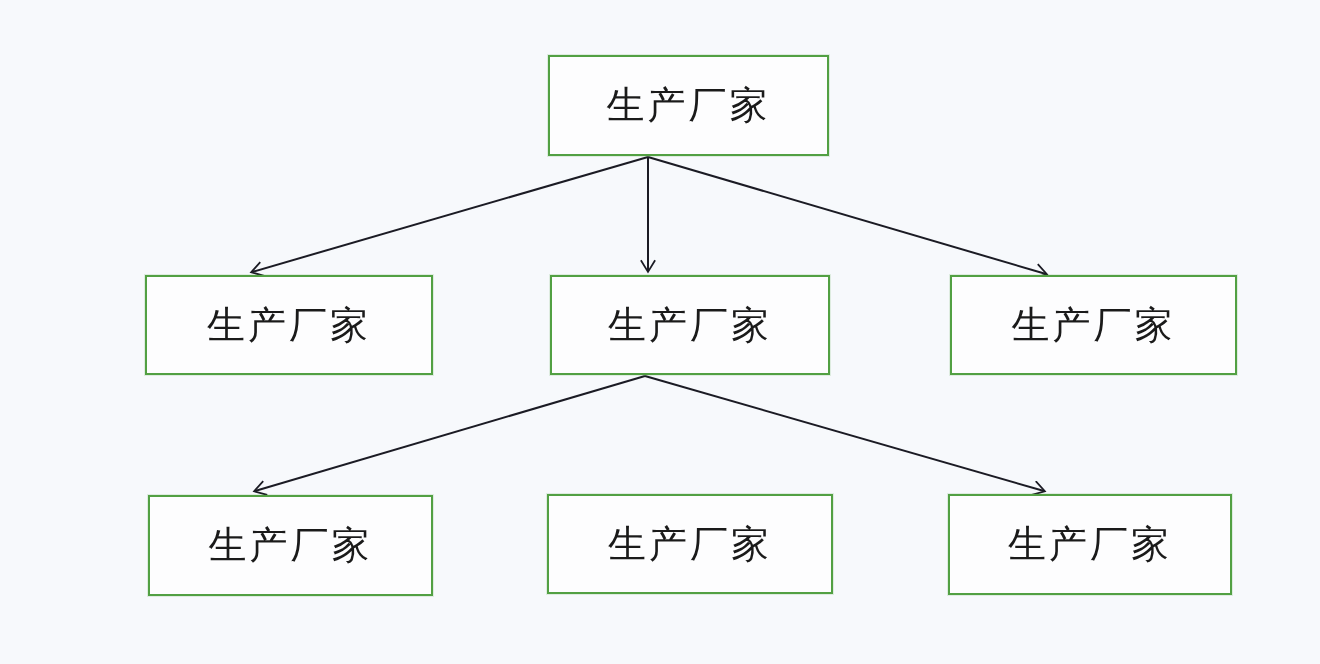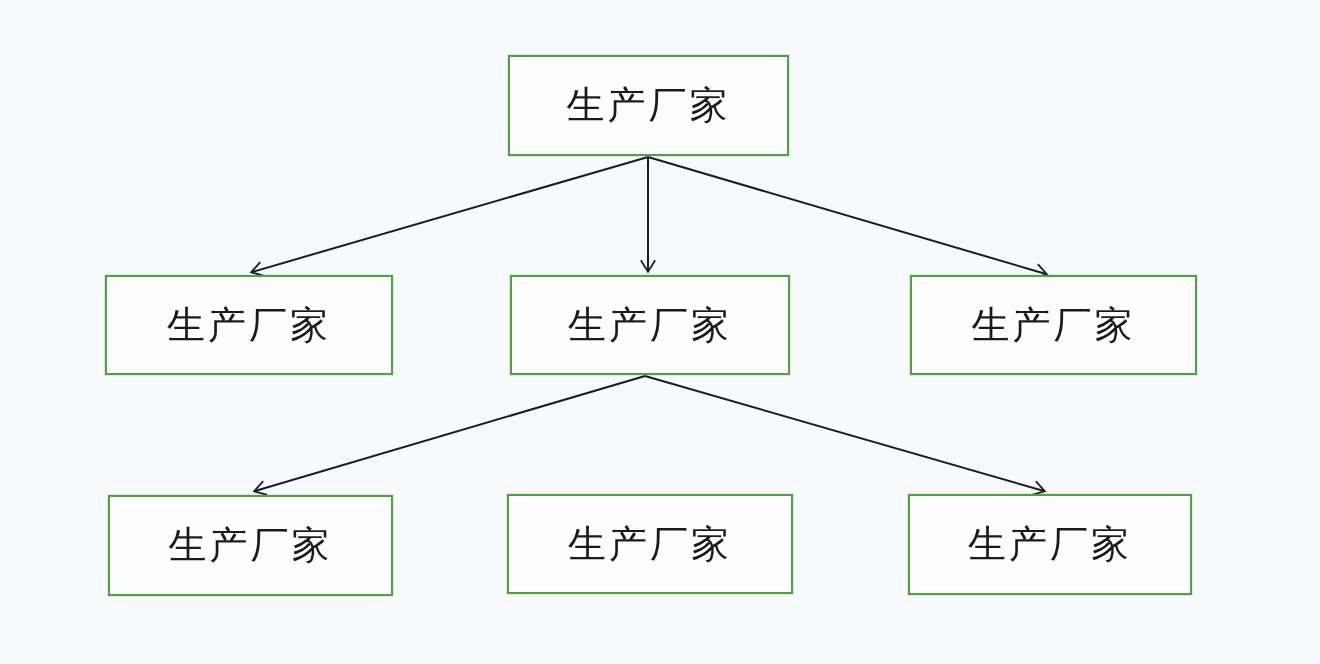--- a/index.html
+++ b/index.html
@@ -32,20 +32,21 @@
     background: #fdfdfe;
     border: 2px solid #52a043;
     box-sizing: border-box;
     display: flex;
     align-items: center;
     justify-content: center;
     font-size: 38px;
     letter-spacing: 3px;
     color: #1a1a1a;
     box-shadow: 0 0 0 1px rgba(82,160,67,0.15);
+    margin-left: 40px;
   }
   .n-top        { left: 508px; top: 55px;  width: 281px; height: 101px; }
   .n-mid-left   { left: 105px; top: 275px; width: 288px; height: 100px; }
   .n-mid-center { left: 510px; top: 275px; width: 280px; height: 100px; }
   .n-mid-right  { left: 910px; top: 275px; width: 287px; height: 100px; }
   .n-bot-left   { left: 108px; top: 495px; width: 285px; height: 101px; }
   .n-bot-center { left: 507px; top: 494px; width: 286px; height: 100px; }
   .n-bot-right  { left: 908px; top: 494px; width: 284px; height: 101px; }
 </style>
 </head>

